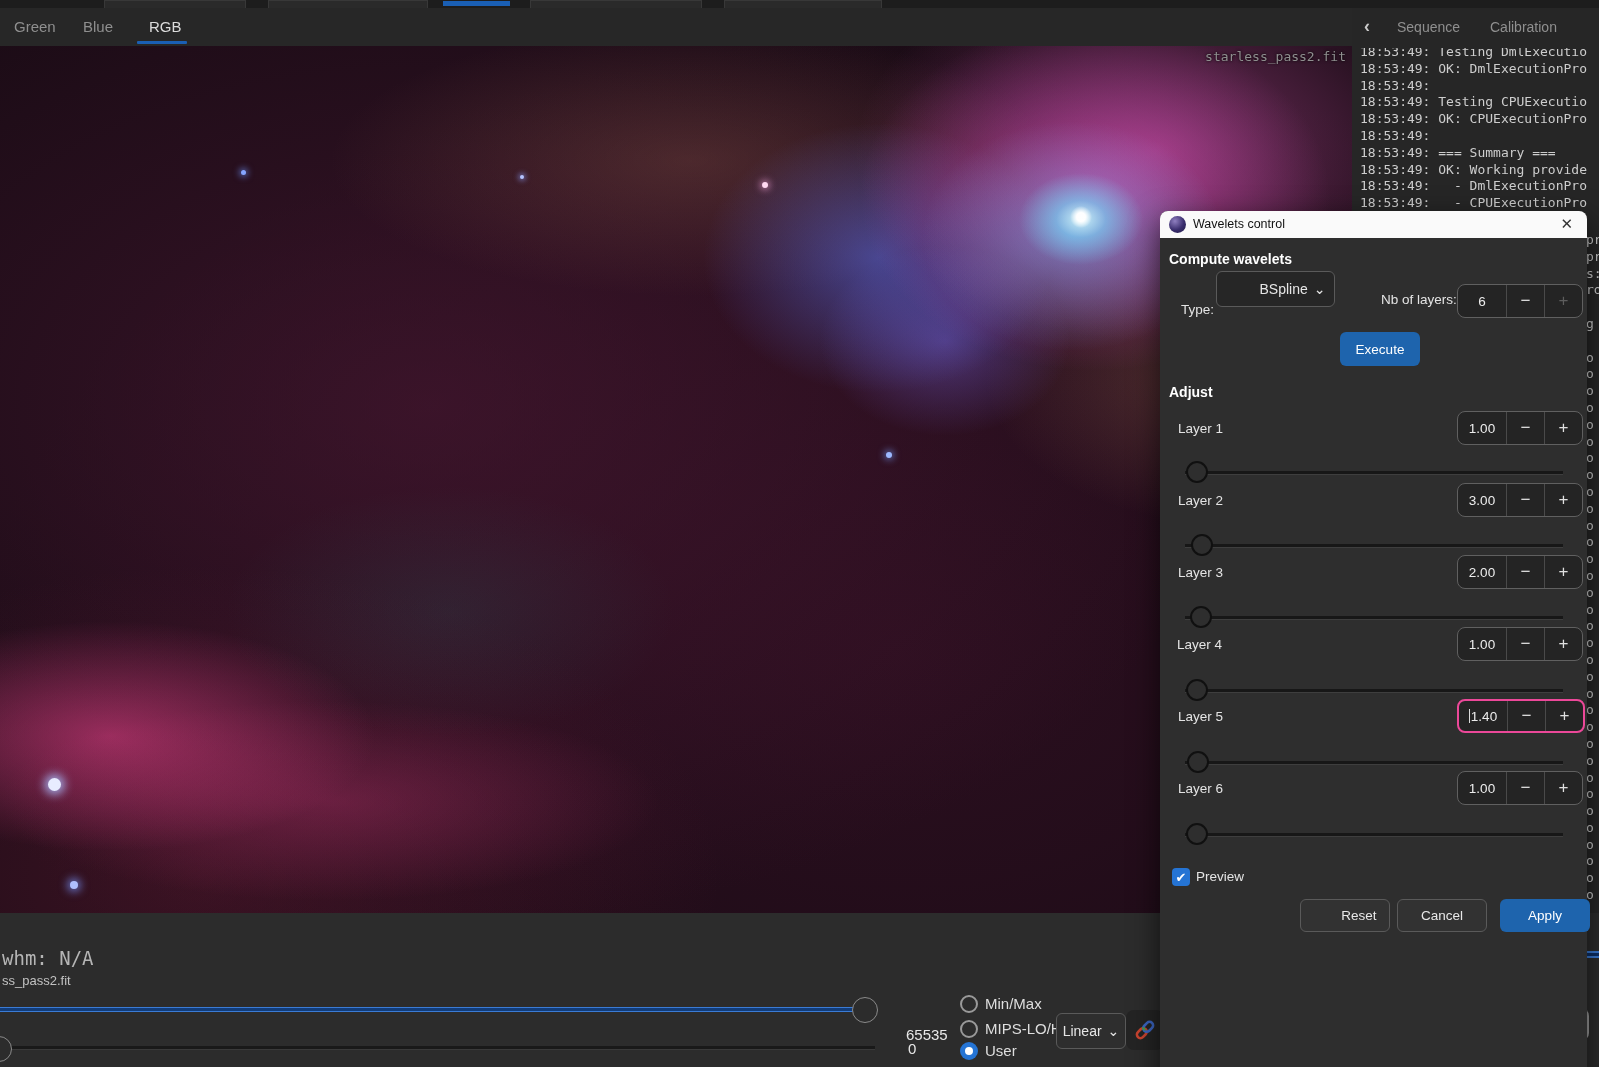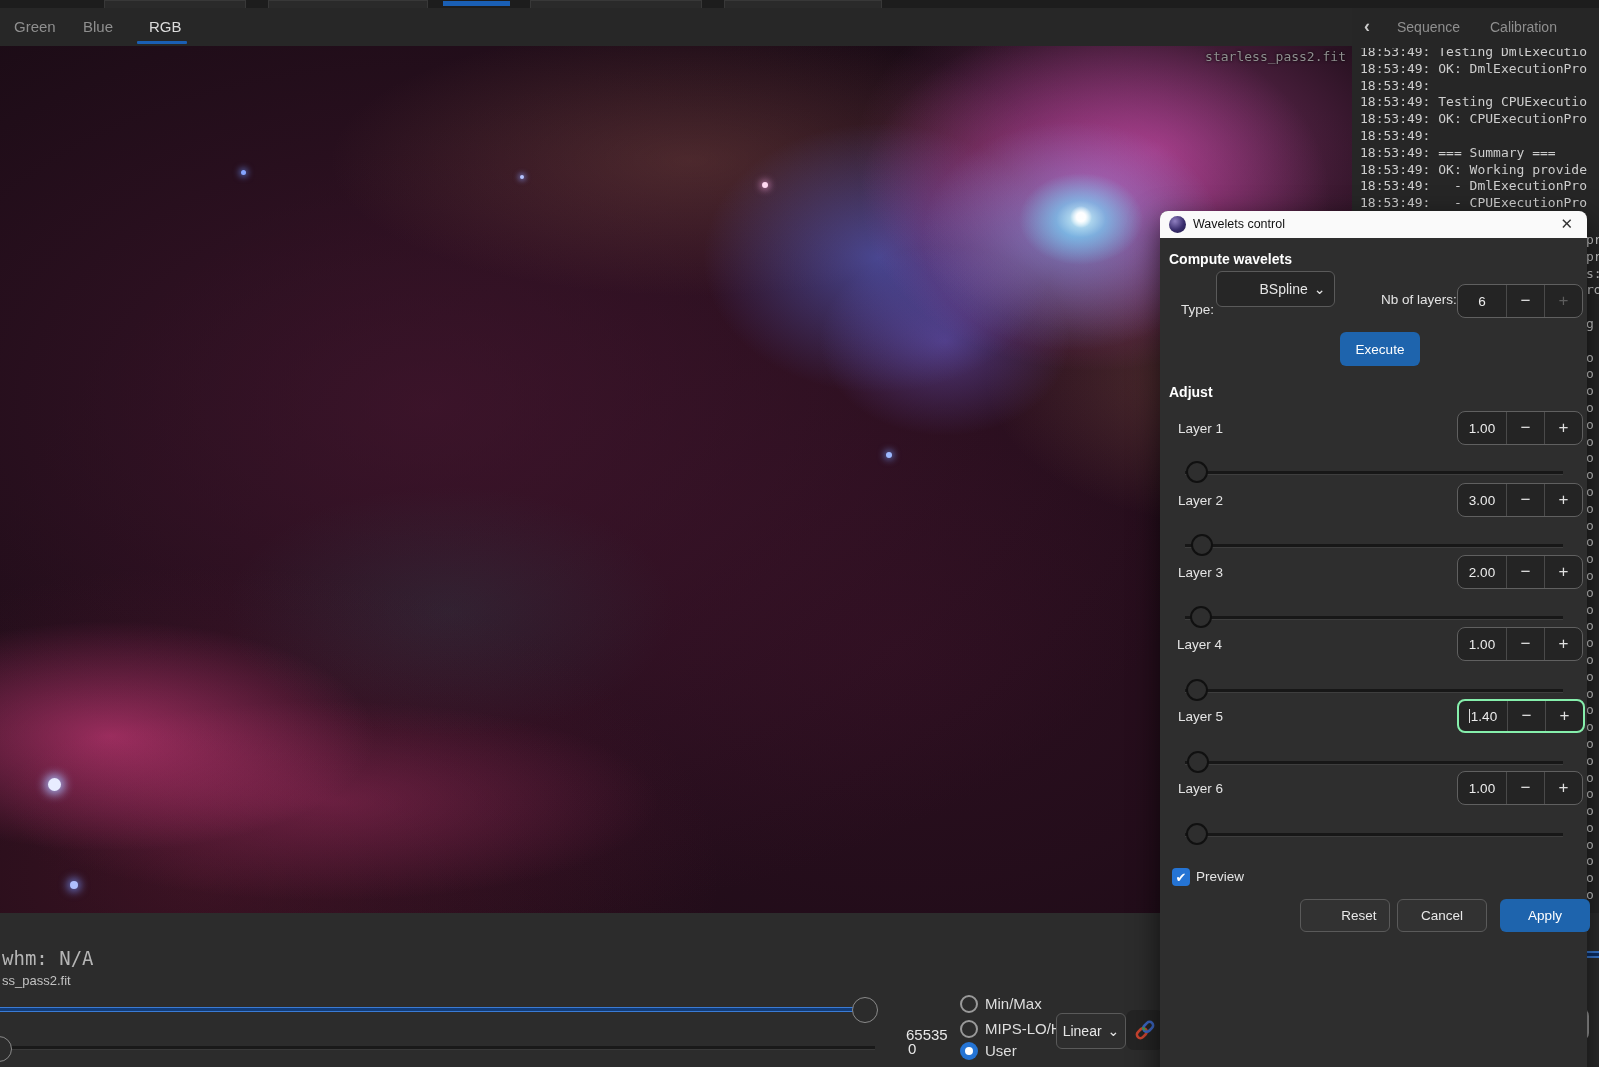--- a/index.html
+++ b/index.html
@@ -72,21 +72,21 @@
      background:#2e2e2e;box-shadow:0 10px 30px rgba(0,0,0,.65);z-index:50;}
   .dlg-titlebar{left:0;top:0;width:427px;height:27px;background:#fafafa;border-radius:8px 8px 0 0;}
   .dlg-icon{left:9px;top:5px;width:17px;height:17px;border-radius:50%;
      background:radial-gradient(circle at 35% 30%, #8f7fc0, #3a2e6e 55%, #201a44);}
   .dlg-title{left:33px;top:6px;font-size:12.5px;color:#111;}
   .dlg-close{right:14px;top:4px;font-size:15px;color:#333;}
   .dlg-h{font-weight:bold;font-size:14px;color:#fff;}
   .dlg-label{font-size:13.5px;color:#e4e4e4;}
   .spin{display:flex;align-items:stretch;height:34px;border:1px solid #606060;border-radius:8px;
      background:#242424;box-sizing:border-box;overflow:hidden;}
-  .spin.focused{border:2px solid #86efac;}
+  .spin.focused{border:2px solid #ec4899;}
   .spin .cell{display:flex;align-items:center;justify-content:center;color:#ececec;font-size:13.5px;}
   .spin .val{width:48px;}
   .spin .sbtn{width:37px;border-left:1px solid #4a4a4a;font-size:17px;color:#e0e0e0;}
   .spin .sbtn.disabled{color:#5d5d5d;}
   .caret{display:inline-block;width:1px;height:14px;background:#dcdcdc;margin-right:1px;vertical-align:middle;}
   .btn-blue{background:#1e64ad;border-radius:6px;color:#fff;font-size:13.5px;
      display:flex;align-items:center;justify-content:center;}
   .btn-dark{background:#323232;border:1px solid #5a5a5a;border-radius:6px;color:#e8e8e8;
      font-size:13.5px;display:flex;align-items:center;justify-content:center;box-sizing:border-box;}
   .dslider-track{left:25px;width:378px;height:3px;background:#171717;box-shadow:0 1px 0 rgba(255,255,255,.08);}

